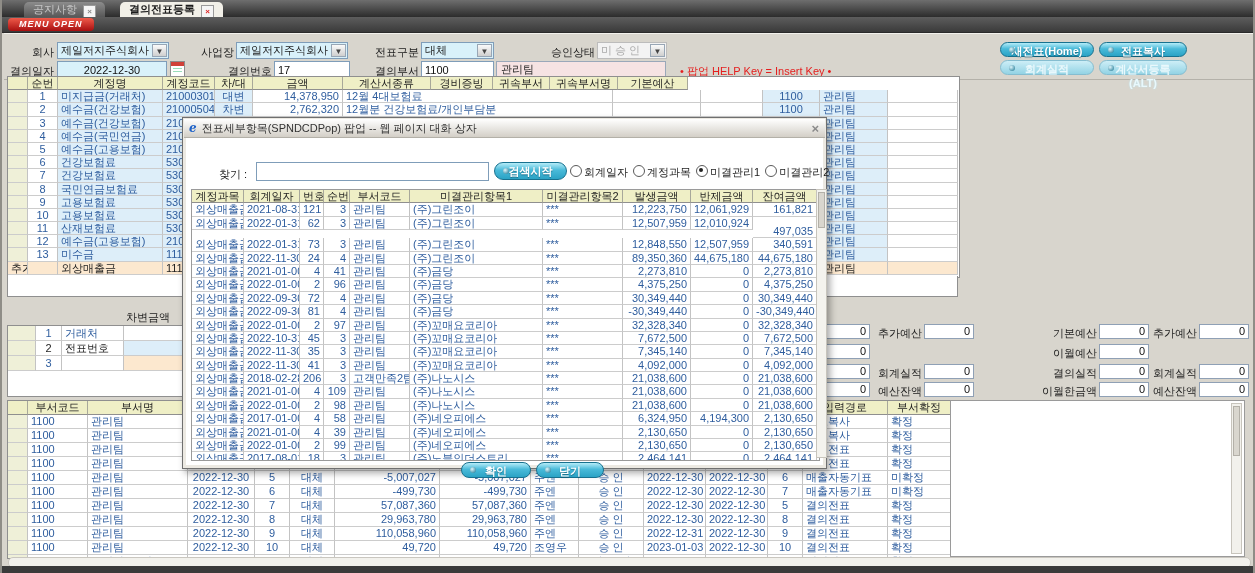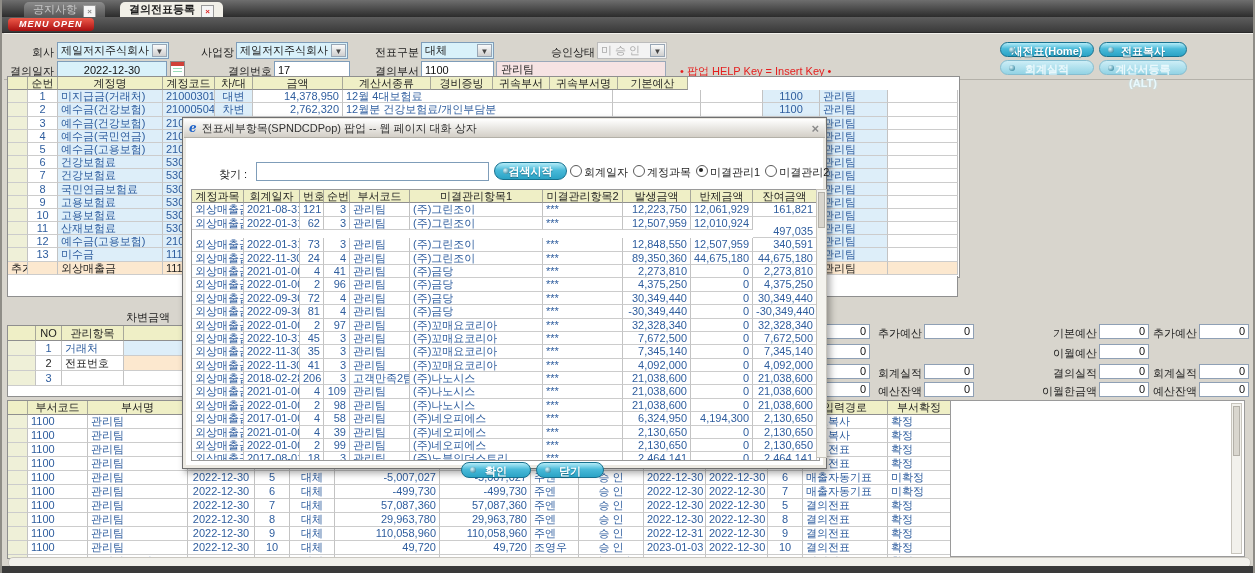--- a/index.html
+++ b/index.html
@@ -331,26 +331,20 @@
         <span class="td al bgw" style="width: 62px;"></span>
         <span class="td ac bgb" style="width: 57px;">1100</span>
         <span class="td al bgb" style="width: 68px;">관리팀</span>
         <span class="td al bgw" style="width: 70px;"></span>
       </div>
     </div>
   <div class="strip" style="left:5px;top:276px;width:951px;height:21px;"></div>
 
   <div class="lbl" style="left:100px;top:310px;width:68px;">차변금액</div>
   <div id="itemTable" class="grid t-item" style="left:5px;top:325px;width:308px;height:61px;">
-      <div class="tr th">
-        <span class="td ac bgy" style="width: 28px;"></span>
-        <span class="td ac bgw" style="width: 26px;">NO</span>
-        <span class="td al bgw" style="width: 62px;">관리항목</span>
-        <span class="td al bgw" style="width: 190px;">데이타</span>
-      </div>
       <div class="tr">
         <span class="td ac bgy" style="width: 28px;"></span>
         <span class="td ac bgw" style="width: 26px;">1</span>
         <span class="td al bgw" style="width: 62px;">거래처</span>
         <span class="td al bgw" style="width: 190px;"></span>
       </div>
       <div class="tr dark">
         <span class="td ac bgy" style="width: 28px;"></span>
         <span class="td ac bgw" style="width: 26px;">2</span>
         <span class="td al bgw" style="width: 62px;">전표번호</span>

